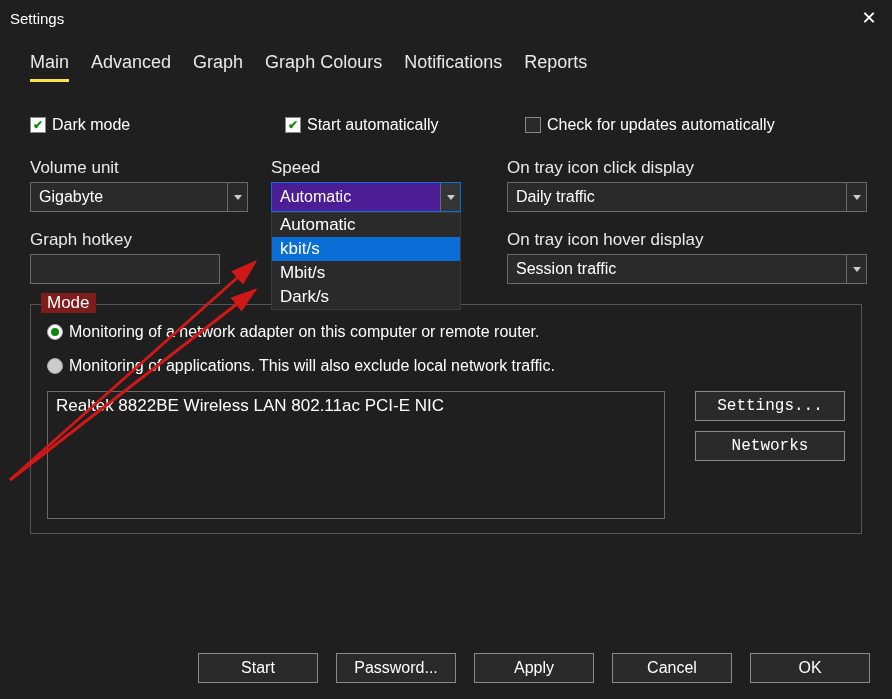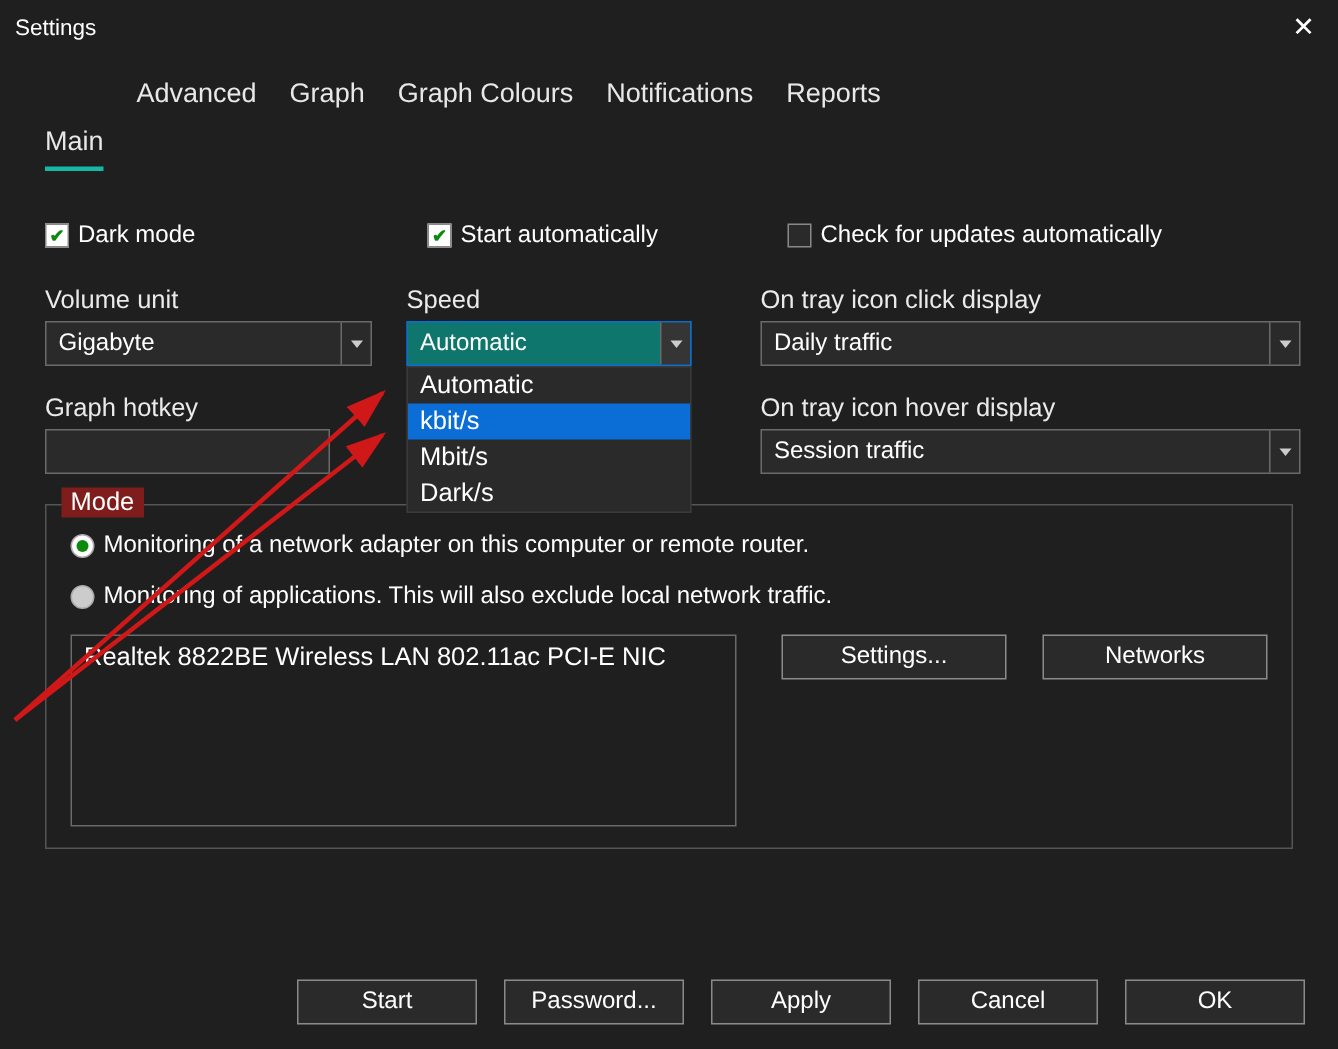--- a/index.html
+++ b/index.html
@@ -31,21 +31,21 @@
     display: flex;
     gap: 22px;
     padding: 16px 0 6px 0;
   }
   .tab {
     font-size: 18px;
     color: #e8e8e8;
     cursor: pointer;
     padding-bottom: 6px;
   }
-  .tab.active { border-bottom: 3px solid #14b8a6; margin-top: 32px; }
+  .tab.active { border-bottom: 3px solid #fde047; }
   .row1 {
     display: flex;
     gap: 40px;
     margin-top: 28px;
   }
   .checkbox-wrap {
     display: flex;
     align-items: center;
     gap: 6px;
     cursor: pointer;
@@ -86,21 +86,21 @@
     margin-right: -8px;
   }
   .select .arrow-box::after {
     content: "";
     border-left: 4px solid transparent;
     border-right: 4px solid transparent;
     border-top: 5px solid #ccc;
   }
   .select.open {
     border: 1px solid #0b6dd6;
-    background: #0f766e;
+    background: #4c1d95;
     z-index: 10;
   }
   .dropdown-list {
     position: absolute;
     left: -1px; top: 29px;
     width: calc(100% + 2px);
     background: #2a2a2a;
     border: 1px solid #3a3a3a;
     z-index: 11;
   }
@@ -151,21 +151,21 @@
   }
   .radio.unchecked { background: #ccc; }
   .adapter-row { display: flex; gap: 30px; align-items: flex-start; }
   .adapter-box {
     flex: 1;
     height: 128px;
     border: 1px solid #6a6a6a;
     padding: 4px 8px;
     font-size: 17px;
   }
-  .side-btns { display: flex; flex-direction: row; gap: 24px; }
+  .side-btns { display: flex; flex-direction: column; gap: 10px; font-family: Liberation Mono, monospace; }
   .btn {
     min-width: 120px;
     height: 30px;
     border: 1px solid #8a8a8a;
     background: #2a2a2a;
     color: #fff;
     font-size: 16px;
     display: flex; align-items: center; justify-content: center;
     cursor: pointer;
     padding: 0 18px;

